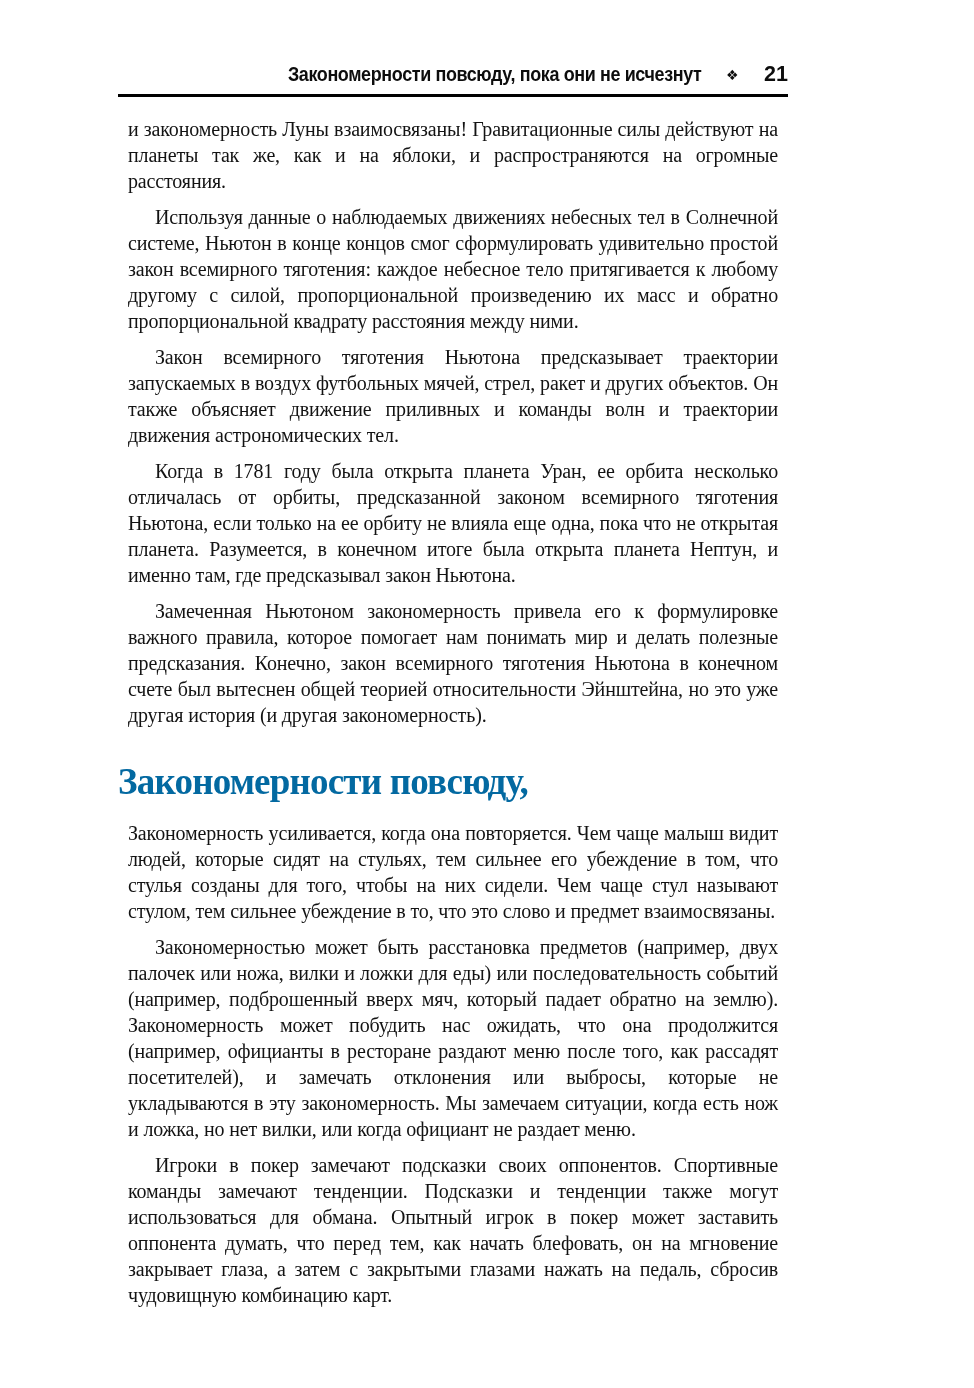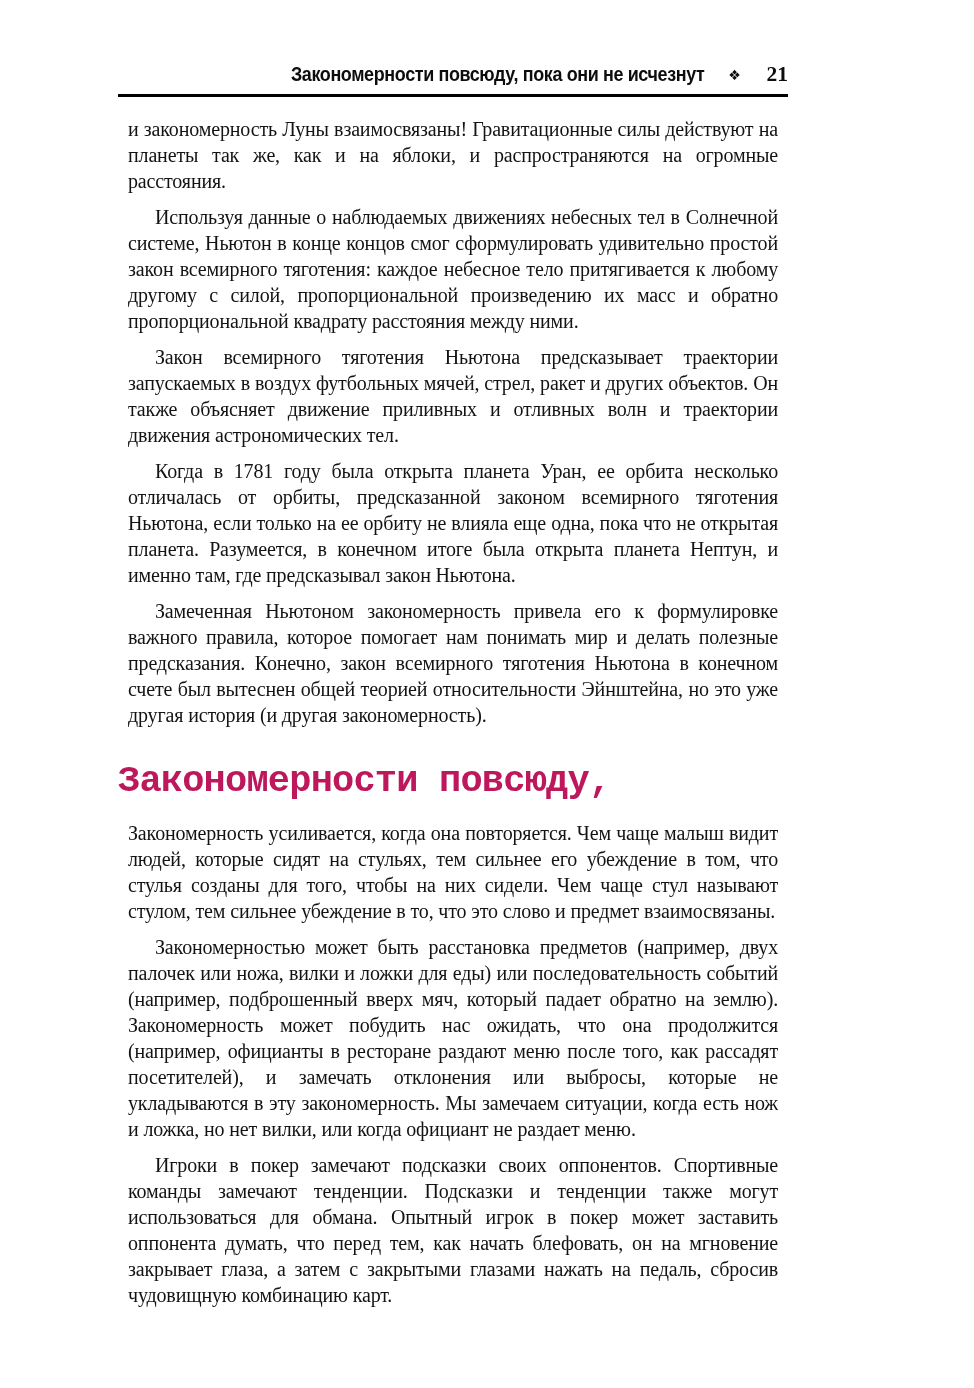--- a/index.html
+++ b/index.html
@@ -37,21 +37,20 @@
     font-family: "DejaVu Sans", sans-serif;
     font-size: 14px;
     margin-left: 24px;
     position: relative;
     top: -1px;
   }
   .rh-page {
     font-size: 21.5px;
     margin-left: 26px;
     letter-spacing: 0;
-    font-family: Liberation Serif, serif;
   }
   .head-rule {
     height: 3px;
     background: #000000;
     margin-top: 7px;
   }
   
   .text-block {
     margin-top: 19px;
     font-family: "Liberation Serif", "DejaVu Serif", serif;
@@ -61,26 +60,26 @@
     letter-spacing: -0.15px;
   }
   .para {
     margin: 10px;
   }
   .para.indent {
     text-indent: 27px;
   }
   
   .section-heading {
-    font-family: Liberation Mono, monospace;
+    font-family: Liberation Serif, serif;
     font-weight: 700;
     font-size: 37px;
     line-height: 47px;
     letter-spacing: -0.8px;
-    color: #be185d;
+    color: #0369a1;
     margin: 30px 0 15px 0;
     text-align: left;
   }
   .section-heading .line {
     display: block;
   }
 </style>
 </head>
 <body>
 
@@ -91,21 +90,21 @@
     <span class="rh-ornament">❖</span>
     <span class="rh-page">21</span>
   </header>
 
   <div class="head-rule"></div>
 
   <main class="text-block">
 
     <p class="para">и закономерность Луны взаимосвязаны! Гравитационные силы действуют на планеты так же, как и на яблоки, и распространяются на огромные расстояния.</p>
     <p class="para indent">Используя данные о наблюдаемых движениях небесных тел в Солнечной системе, Ньютон в конце концов смог сформулировать удивительно простой закон всемирного тяготения: каждое небесное тело притягивается к любому другому с силой, пропорциональной произведению их масс и обратно пропорциональной квадрату расстояния между ними.</p>
-    <p class="para indent">Закон всемирного тяготения Ньютона предсказывает траектории запускаемых в воздух футбольных мячей, стрел, ракет и других объектов. Он также объясняет движение приливных и отливных волн и траектории движения астрономических тел.</p>
+    <p class="para indent">Закон всемирного тяготения Ньютона предсказывает траектории запускаемых в воздух футбольных мячей, стрел, ракет и других объектов. Он также объясняет движение приливных и команды волн и траектории движения астрономических тел.</p>
     <p class="para indent">Когда в 1781 году была открыта планета Уран, ее орбита несколько отличалась от орбиты, предсказанной законом всемирного тяготения Ньютона, если только на ее орбиту не влияла еще одна, пока что не открытая планета. Разумеется, в конечном итоге была открыта планета Нептун, и именно там, где предсказывал закон Ньютона.</p>
     <p class="para indent">Замеченная Ньютоном закономерность привела его к формулировке важного правила, которое помогает нам понимать мир и делать полезные предсказания. Конечно, закон всемирного тяготения Ньютона в конечном счете был вытеснен общей теорией относительности Эйнштейна, но это уже другая история (и другая закономерность).</p>
 
     <h1 class="section-heading">
       <span class="line">Закономерности повсюду,</span>
     </h1>
 
     <p class="para">Закономерность усиливается, когда она повторяется. Чем чаще малыш видит людей, которые сидят на стульях, тем сильнее его убеждение в том, что стулья созданы для того, чтобы на них сидели. Чем чаще стул называют стулом, тем сильнее убеждение в то, что это слово и предмет взаимосвязаны.</p>
     <p class="para indent">Закономерностью может быть расстановка предметов (например, двух палочек или ножа, вилки и ложки для еды) или последовательность событий (например, подброшенный вверх мяч, который падает обратно на землю). Закономерность может побудить нас ожидать, что она продолжится (например, официанты в ресторане раздают меню после того, как рассадят посетителей), и замечать отклонения или выбросы, которые не укладываются в эту закономерность. Мы замечаем ситуации, когда есть нож и ложка, но нет вилки, или когда официант не раздает меню.</p>
     <p class="para indent">Игроки в покер замечают подсказки своих оппонентов. Спортивные команды замечают тенденции. Подсказки и тенденции также могут использоваться для обмана. Опытный игрок в покер может заставить оппонента думать, что перед тем, как начать блефовать, он на мгновение закрывает глаза, а затем с закрытыми глазами нажать на педаль, сбросив чудовищную комбинацию карт.</p>

